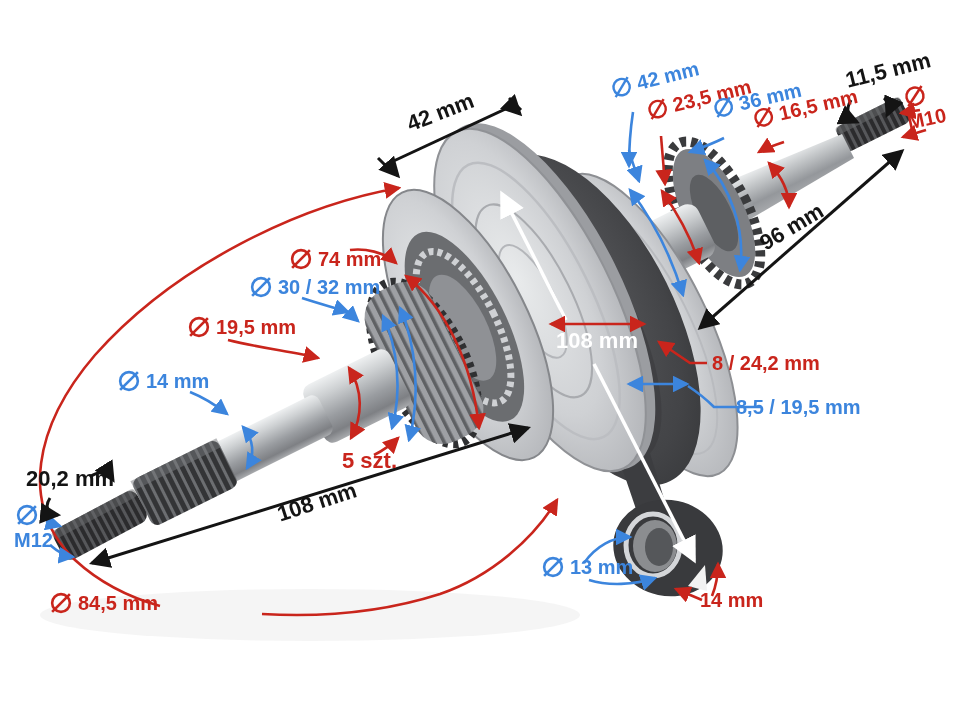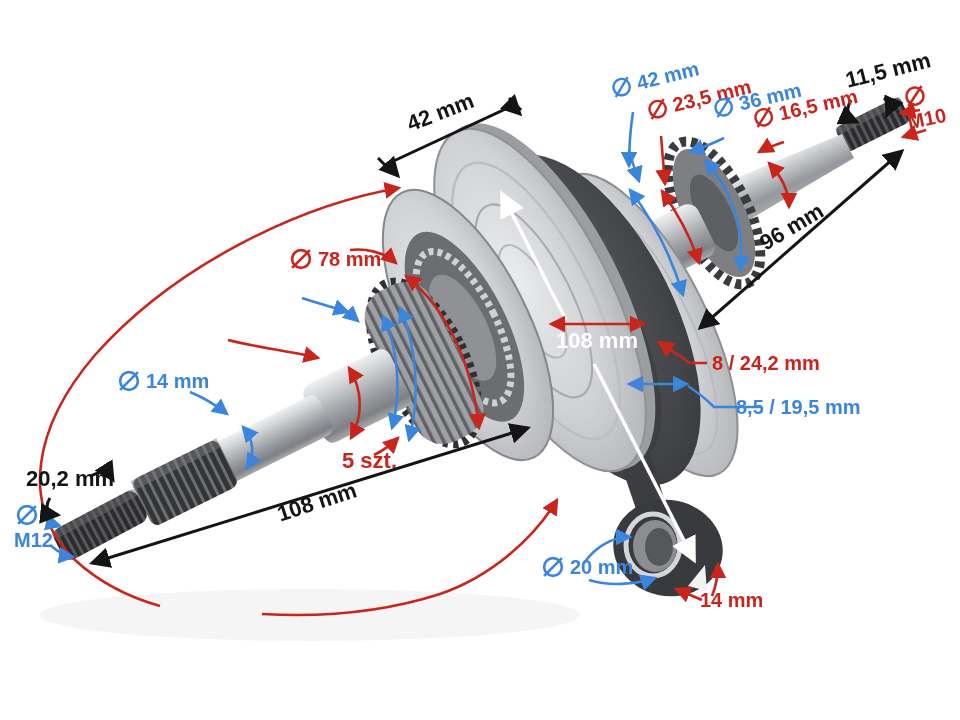--- a/index.html
+++ b/index.html
@@ -263,24 +263,38 @@
 
 <div class="lbl black sz22" style="left:762px;top:234px;transform:rotate(-31deg)">
   <span>96 mm</span>
 </div>
 
 <div class="lbl red" style="left:288px;top:246px">
   <svg class="dsym" width="26" height="26" viewBox="0 0 22 22">
         <circle cx="11" cy="11" r="7.5" fill="none" stroke="currentColor" stroke-width="2.2"></circle>
         <line x1="3.5" y1="18.5" x2="18.5" y2="3.5" stroke="currentColor" stroke-width="2.2"></line>
       </svg>
-  <span>78 mm</span>
-</div>
-
-
+  <span>74 mm</span>
+</div>
+
+<div class="lbl blue" style="left:248px;top:274px">
+  <svg class="dsym" width="26" height="26" viewBox="0 0 22 22">
+        <circle cx="11" cy="11" r="7.5" fill="none" stroke="currentColor" stroke-width="2.2"></circle>
+        <line x1="3.5" y1="18.5" x2="18.5" y2="3.5" stroke="currentColor" stroke-width="2.2"></line>
+      </svg>
+  <span>30 / 32 mm</span>
+</div>
+
+<div class="lbl red" style="left:186px;top:314px">
+  <svg class="dsym" width="26" height="26" viewBox="0 0 22 22">
+        <circle cx="11" cy="11" r="7.5" fill="none" stroke="currentColor" stroke-width="2.2"></circle>
+        <line x1="3.5" y1="18.5" x2="18.5" y2="3.5" stroke="currentColor" stroke-width="2.2"></line>
+      </svg>
+  <span>19,5 mm</span>
+</div>
 
 <div class="lbl blue" style="left:116px;top:368px">
   <svg class="dsym" width="26" height="26" viewBox="0 0 22 22">
         <circle cx="11" cy="11" r="7.5" fill="none" stroke="currentColor" stroke-width="2.2"></circle>
         <line x1="3.5" y1="18.5" x2="18.5" y2="3.5" stroke="currentColor" stroke-width="2.2"></line>
       </svg>
   <span>14 mm</span>
 </div>
 
 <div class="lbl red sz22" style="left:342px;top:450px">
@@ -292,20 +306,27 @@
 </div>
 
 <div class="lbl blue col" style="left:14px;top:502px">
   <svg class="dsym" width="26" height="26" viewBox="0 0 22 22">
         <circle cx="11" cy="11" r="7.5" fill="none" stroke="currentColor" stroke-width="2.2"></circle>
         <line x1="3.5" y1="18.5" x2="18.5" y2="3.5" stroke="currentColor" stroke-width="2.2"></line>
       </svg>
   <span>M12</span>
 </div>
 
+<div class="lbl red" style="left:48px;top:590px">
+  <svg class="dsym" width="26" height="26" viewBox="0 0 22 22">
+        <circle cx="11" cy="11" r="7.5" fill="none" stroke="currentColor" stroke-width="2.2"></circle>
+        <line x1="3.5" y1="18.5" x2="18.5" y2="3.5" stroke="currentColor" stroke-width="2.2"></line>
+      </svg>
+  <span>84,5 mm</span>
+</div>
 
 <div class="lbl black sz22" style="left:278px;top:504px;transform:rotate(-18deg)">
   <span>108 mm</span>
 </div>
 
 <div class="lbl white-lbl sz22" style="left:556px;top:330px">
   <span>108 mm</span>
 </div>
 
 <div class="lbl red" style="left:712px;top:353px">
@@ -314,20 +335,20 @@
 
 <div class="lbl blue" style="left:736px;top:397px">
   <span>8,5 / 19,5 mm</span>
 </div>
 
 <div class="lbl blue" style="left:540px;top:554px">
   <svg class="dsym" width="26" height="26" viewBox="0 0 22 22">
         <circle cx="11" cy="11" r="7.5" fill="none" stroke="currentColor" stroke-width="2.2"></circle>
         <line x1="3.5" y1="18.5" x2="18.5" y2="3.5" stroke="currentColor" stroke-width="2.2"></line>
       </svg>
-  <span>20 mm</span>
+  <span>13 mm</span>
 </div>
 
 <div class="lbl red" style="left:700px;top:590px">
   <span>14 mm</span>
 </div>
 
 </div>
 
 </body></html>

